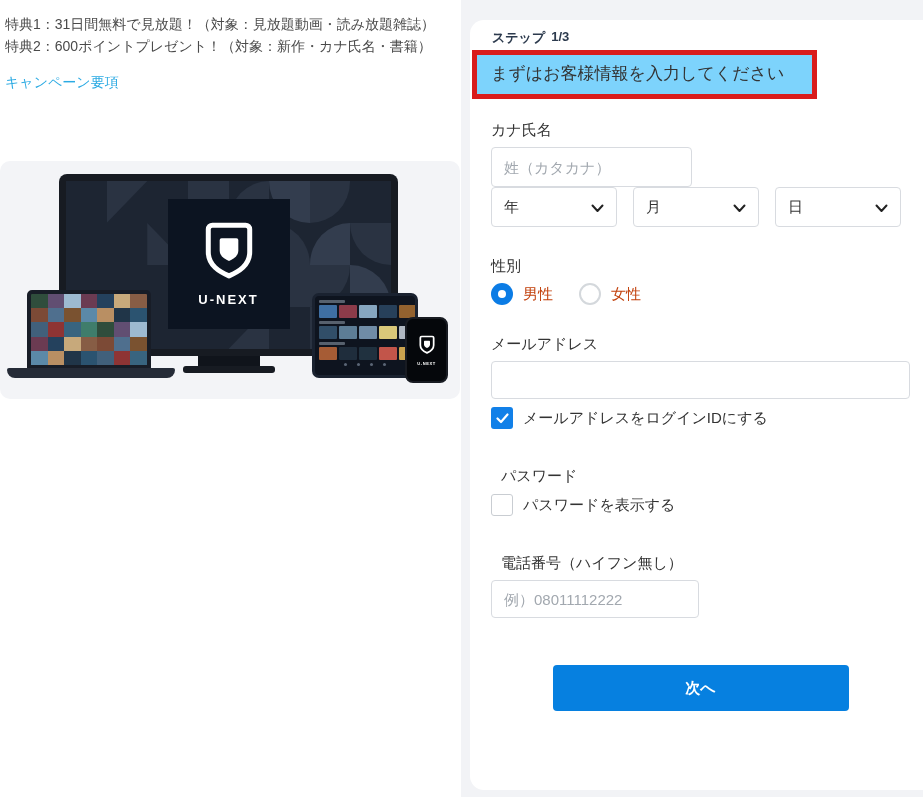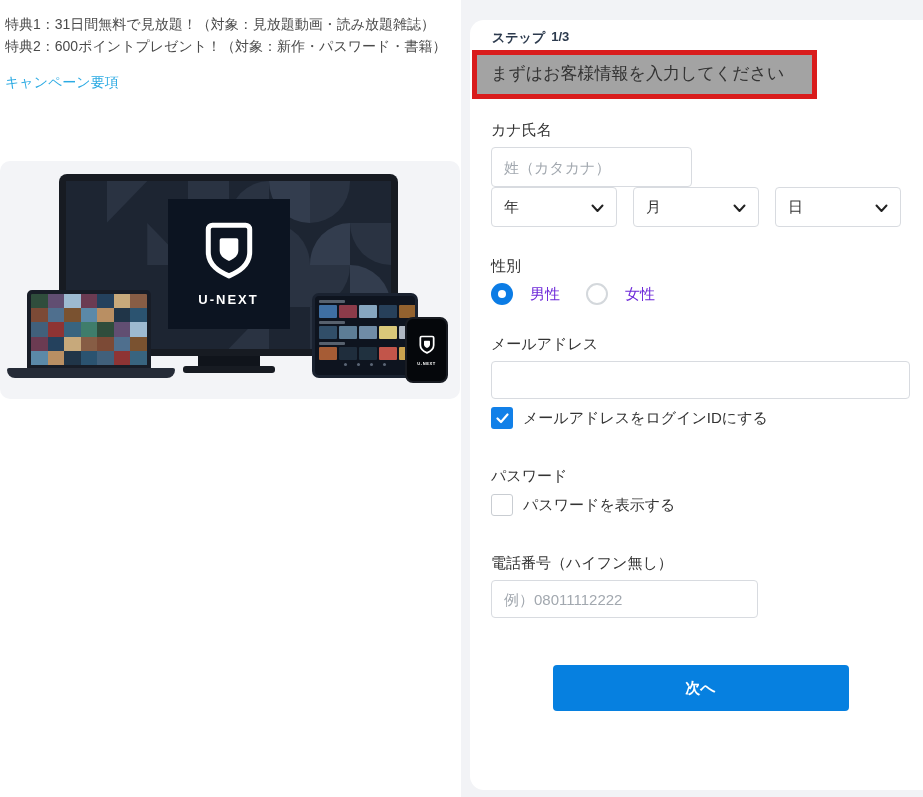--- a/index.html
+++ b/index.html
@@ -30,52 +30,52 @@
   .tab-caption{width:26px;height:3px;background:#7f8a99;opacity:.65;border-radius:1px;margin-bottom:2px;}
   .tab-thumbs{display:flex;gap:2px;}
   .tab-thumbs span{width:18px;height:13px;border-radius:1px;flex:0 0 auto;}
   .tab-nav{display:flex;justify-content:center;gap:10px;margin-top:1px;}
   .tab-nav i{width:3px;height:3px;border-radius:50%;background:#5a6575;}
   .phone{position:absolute;left:405px;top:156px;width:43px;height:66px;background:#05070b;border:2px solid #181b22;border-radius:8px;box-sizing:border-box;display:flex;flex-direction:column;align-items:center;justify-content:center;gap:3px;}
   .phone-brand{color:#fff;font-size:4px;font-weight:700;letter-spacing:.6px;}
   
   .card{position:absolute;left:470px;top:20px;right:0;bottom:7px;background:#ffffff;border-radius:14px 0 0 14px;box-sizing:border-box;padding:9px 13px 0 21px;}
   .step-row{display:flex;gap:6px;font-size:13px;color:#2c3a4d;font-weight:700;margin-left:1px;}
-  .annotation-box{margin:3px 0 0 -19px;width:345px;box-sizing:border-box;border:5px solid #d91c1c;padding:7px 1px 9px 14px;background:#a3a3a3;}
+  .annotation-box{margin:3px 0 0 -19px;width:345px;box-sizing:border-box;border:5px solid #d91c1c;padding:7px 1px 9px 14px;background:#7dd3fc;}
   .form-heading{font-size:17px;color:#333;white-space:nowrap;}
   .field-label{font-size:15px;color:#333;margin:30px 0 7px;}
   .field-label.first{margin-top:22px;}
-  .field-label.after-check{margin-top:38px;}
+  .field-label.after-check{margin-top:38px;margin-left:10px;}
   .row{display:flex;gap:13px;}
   .row.dob{gap:16px;}
   input.txt{box-sizing:border-box;height:40px;border:1px solid #d8dbe0;border-radius:4px;padding:0 12px;font-size:15px;color:#333;font-family:inherit;outline:none;background:#fff;}
   input.txt::placeholder{color:#a2a8af;opacity:1;}
   .w-half{width:201px;}
   .w-full{width:419px;height:38px !important;}
-  .w-phone{width:267px;height:38px !important;}
+  .w-phone{width:208px;height:38px !important;}
   .select{box-sizing:border-box;width:126px;height:40px;border:1px solid #d8dbe0;border-radius:4px;display:flex;align-items:center;justify-content:space-between;padding:0 12px;font-size:15px;color:#333;cursor:pointer;background:#fff;}
   .radio-row{display:flex;gap:26px;align-items:center;margin-top:2px;}
-  .radio-item{display:flex;align-items:center;gap:17px;font-size:15px;color:#6d28d9;cursor:pointer;}
+  .radio-item{display:flex;align-items:center;gap:10px;font-size:15px;color:#c2410c;cursor:pointer;}
   .radio{width:22px;height:22px;border-radius:50%;box-sizing:border-box;position:relative;border:2px solid #d4d8dc;background:#fff;flex:0 0 auto;}
   .radio.selected{border:none;background:#0b7ce5;}
   .radio.selected::after{content:"";position:absolute;left:50%;top:50%;width:8px;height:8px;margin:-4px 0 0 -4px;border-radius:50%;background:#fff;}
   .check-row{display:flex;align-items:center;gap:10px;margin-top:8px;font-size:15px;color:#333;}
   .checkbox{width:22px;height:22px;box-sizing:border-box;border-radius:3px;border:1px solid #c9cdd2;background:#fff;display:flex;align-items:center;justify-content:center;cursor:pointer;flex:0 0 auto;}
   .checkbox.checked{border:none;background:#1180e8;}
   .checkbox svg{display:none;}
   .checkbox.checked svg{display:block;}
   .next-button{display:block;margin:47px auto 0;width:296px;height:46px;background:#0680e0;color:#fff;font-size:15px;font-weight:700;border:none;border-radius:4px;cursor:pointer;font-family:inherit;}
 </style>
 </head>
 <body>
 
 <div class="left-panel">
   <div class="benefits">
     <div>特典1：31日間無料で見放題！（対象：見放題動画・読み放題雑誌）</div>
-    <div>特典2：600ポイントプレゼント！（対象：新作・パスワード・書籍）</div>
+    <div>特典2：600ポイントプレゼント！（対象：新作・カナ氏名・書籍）</div>
   </div>
   <a class="campaign-link">キャンペーン要項</a>
 
   <div class="promo">
 
     <div class="tv-frame">
       <div class="tv-screen" id="tvScreen" style="background: rgb(29, 37, 50);">
         <div class="tile" style="background: transparent;"></div>
           <div class="tile" style="background: rgb(42, 51, 66); clip-path: polygon(0px 0px, 100% 0px, 0px 100%);"></div>
           <div class="tile" style="background: transparent;"></div>

